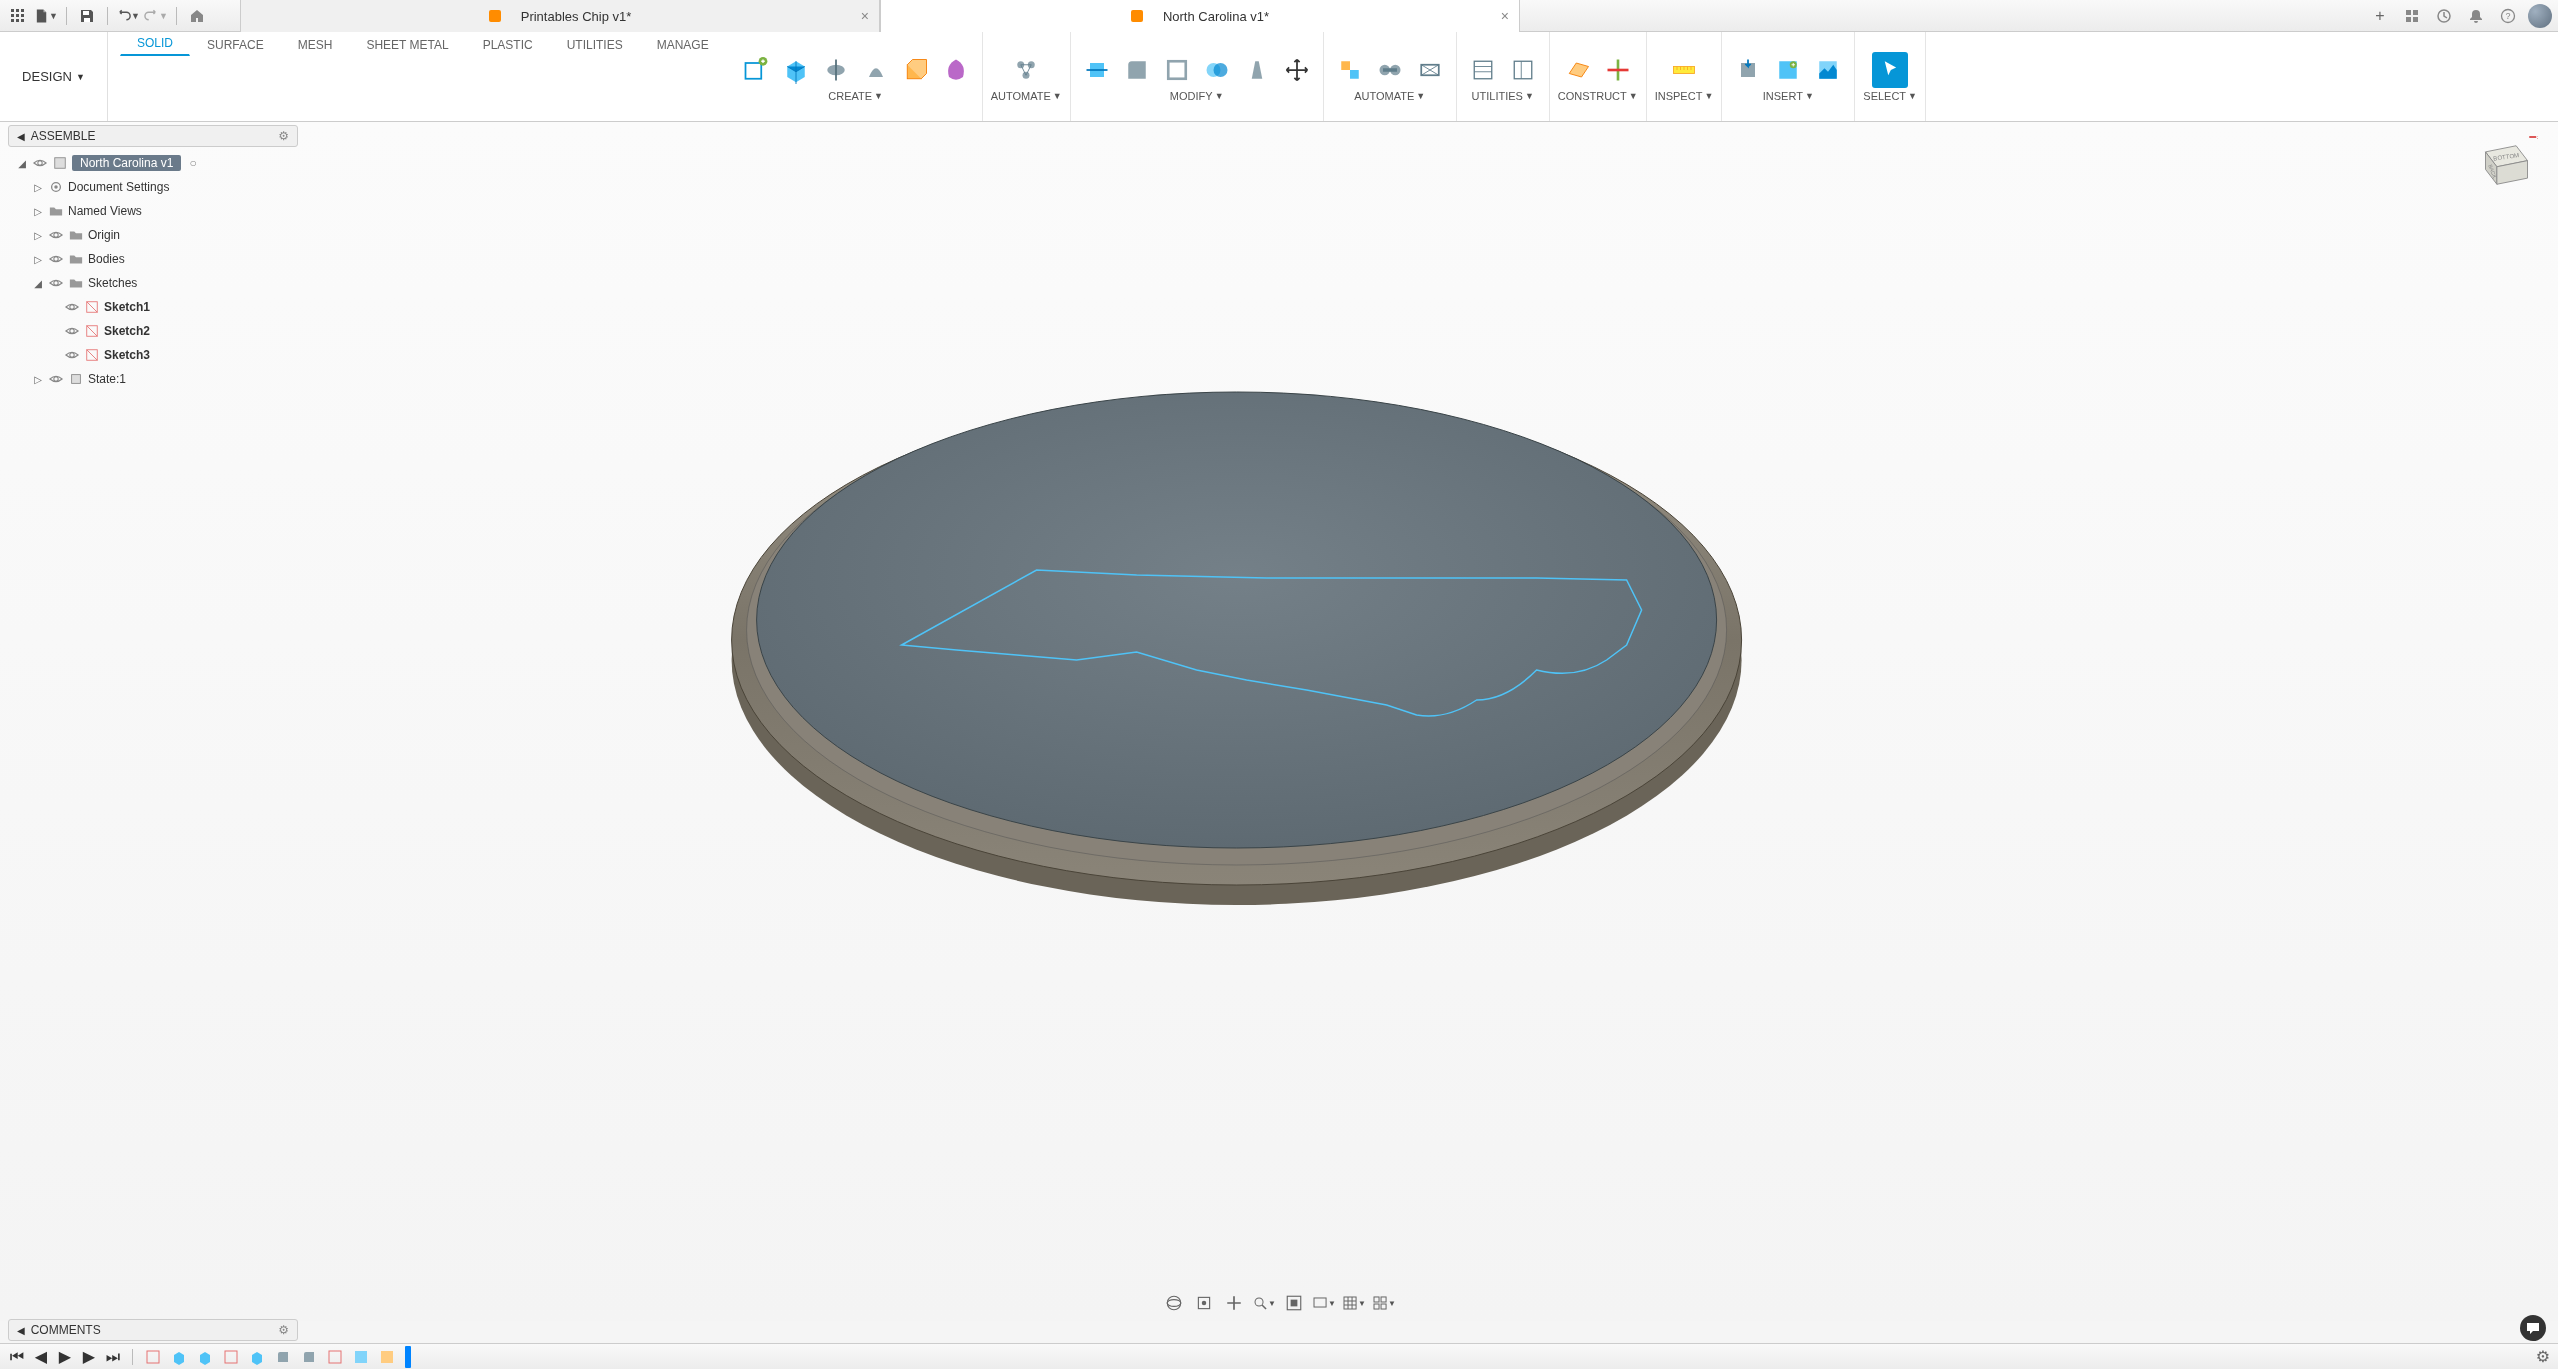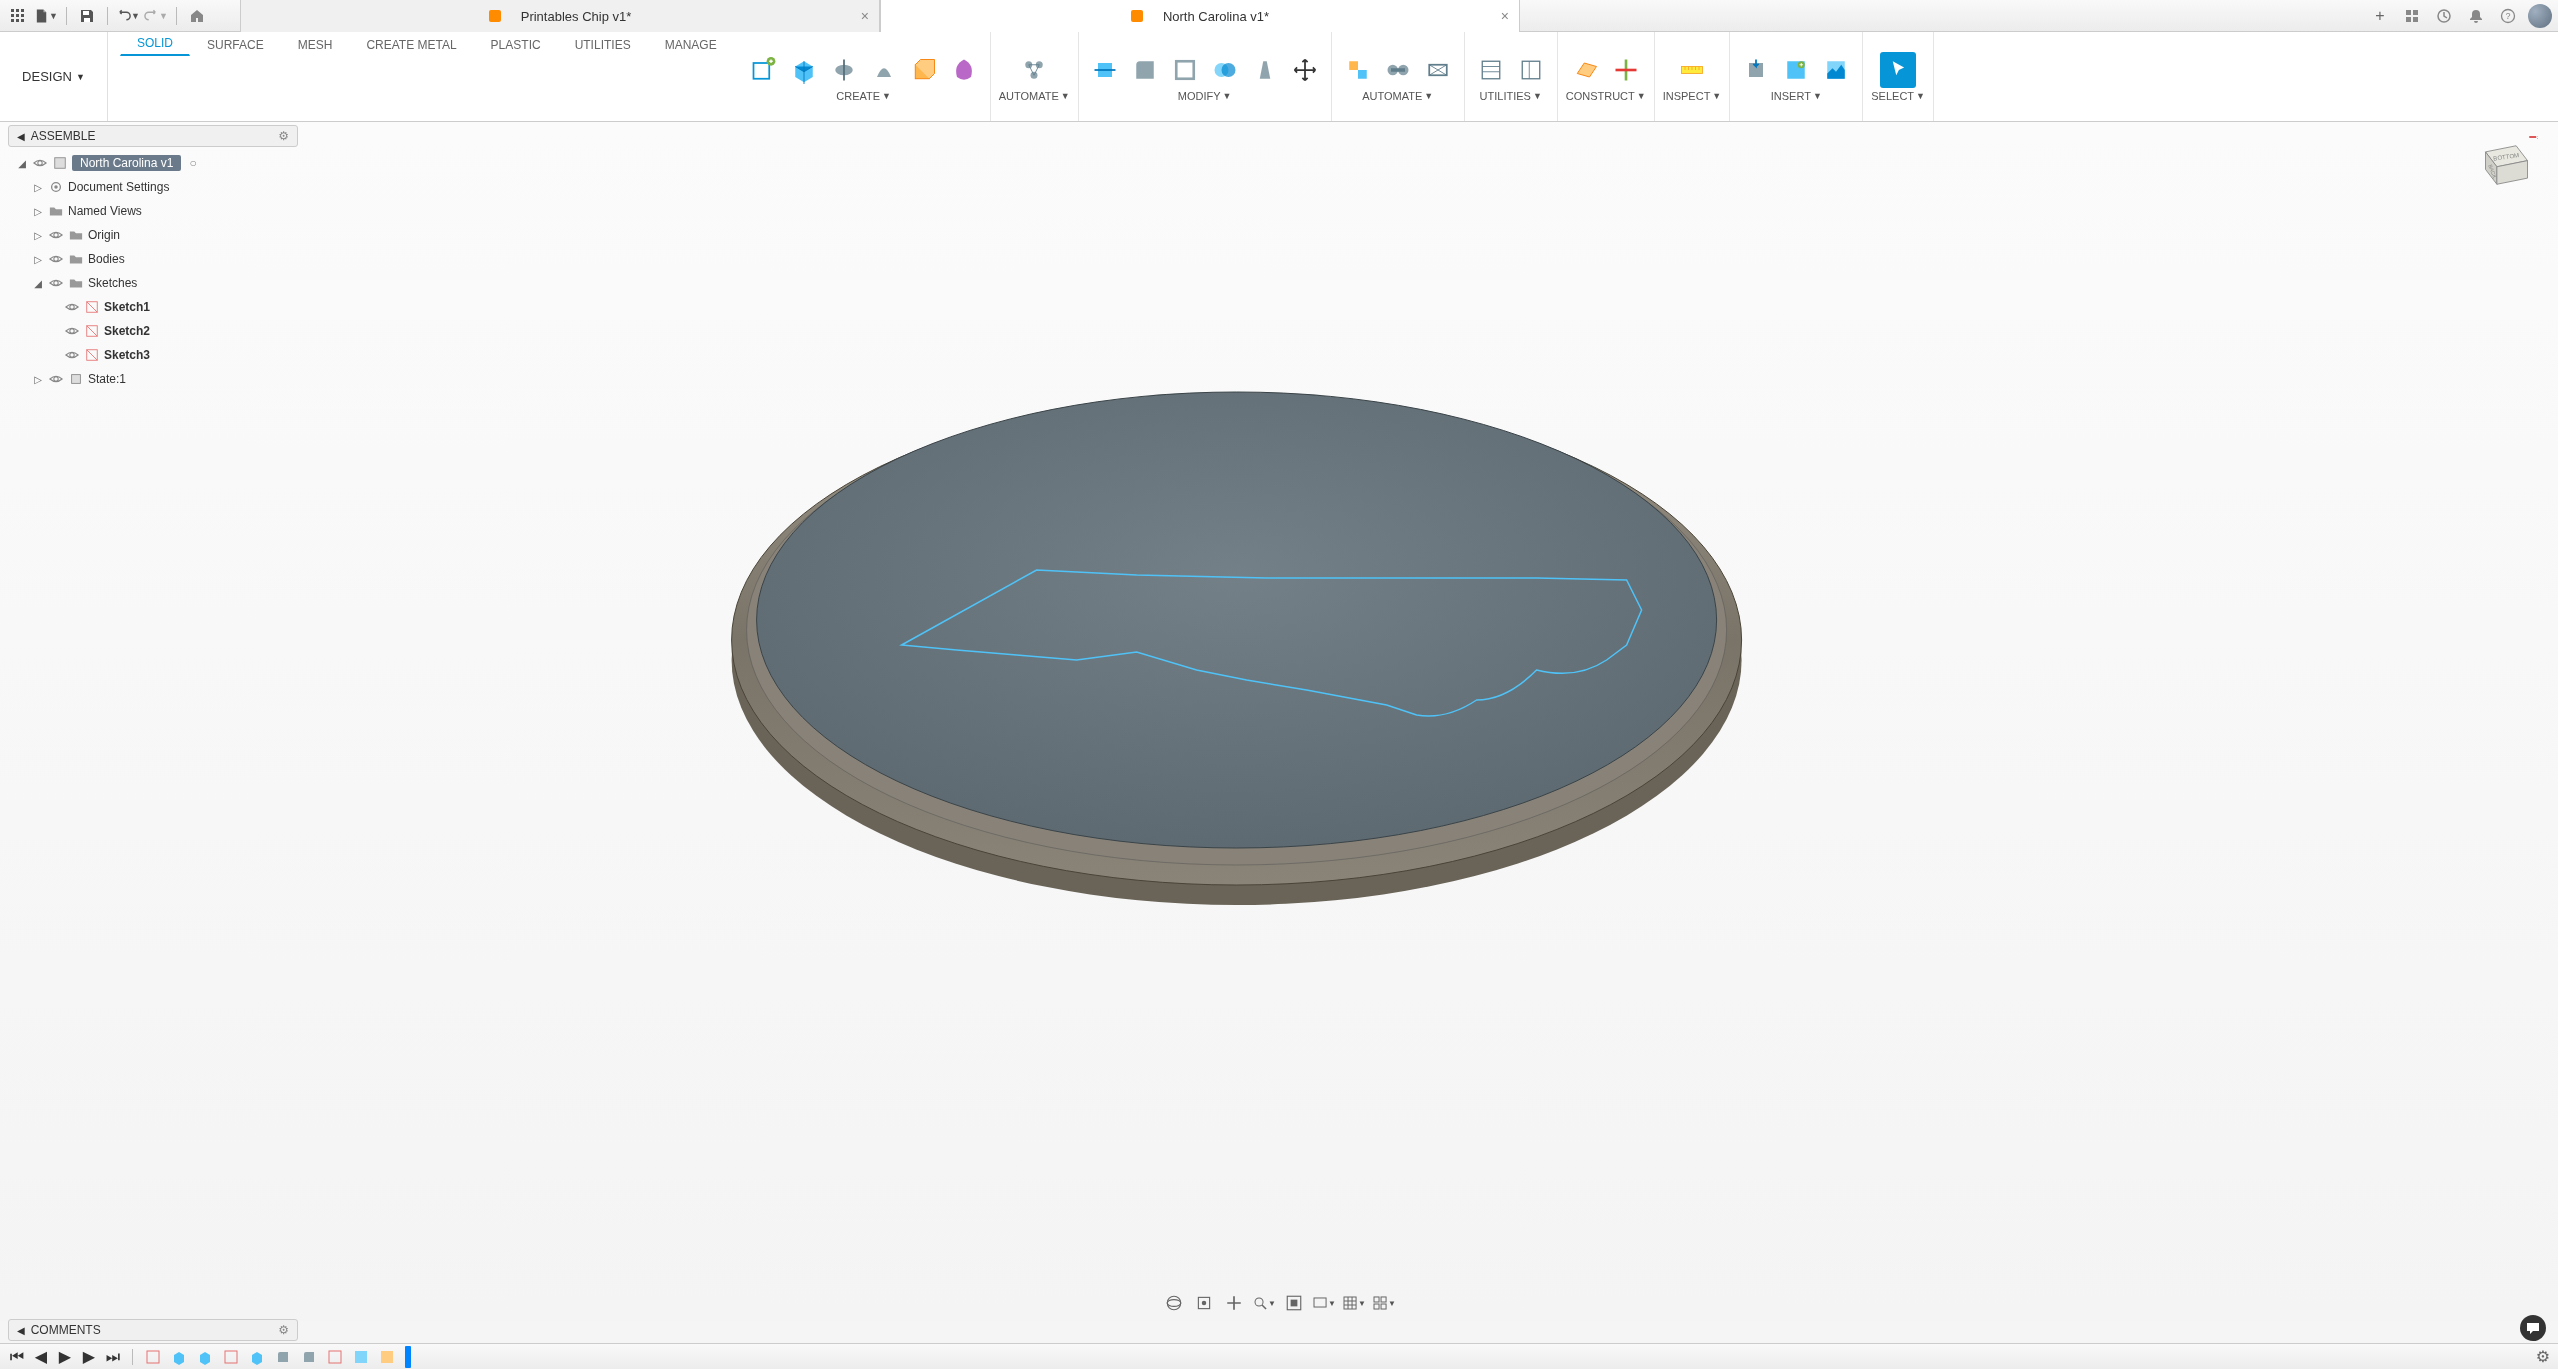--- a/index.html
+++ b/index.html
@@ -178,21 +178,21 @@
 <div class="ribbon">
   <div class="workspace-btn">
     <span>DESIGN</span>
     <span style="font-size:9px">▼</span>
   </div>
   <div class="ribbon-content">
     <div class="ribbon-tabs">
       <div class="ribbon-tab active">SOLID</div>
       <div class="ribbon-tab">SURFACE</div>
       <div class="ribbon-tab">MESH</div>
-      <div class="ribbon-tab">CREATE METAL</div>
+      <div class="ribbon-tab">SHEET METAL</div>
       <div class="ribbon-tab">PLASTIC</div>
       <div class="ribbon-tab">UTILITIES</div>
       <div class="ribbon-tab">MANAGE</div>
     </div>
     <div class="ribbon-groups">
 
       <div class="ribbon-group">
         <div class="tools">
           <div class="tool-btn">
               <svg viewBox="0 0 32 32">

